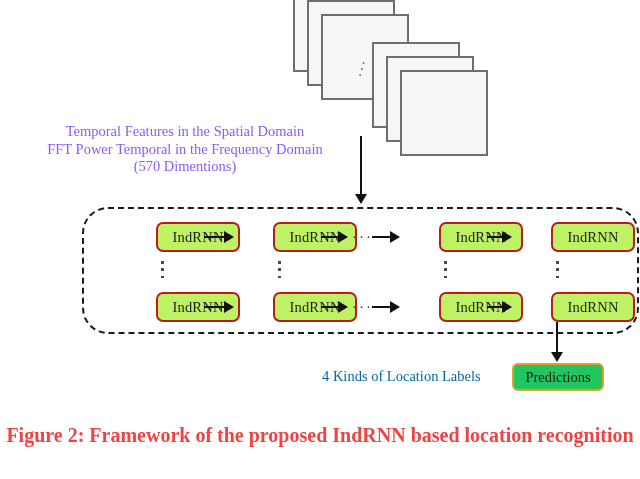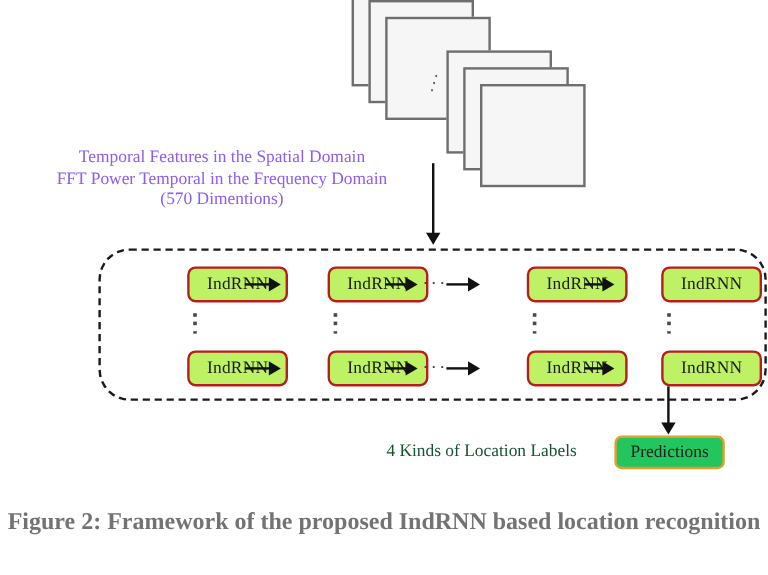--- a/index.html
+++ b/index.html
@@ -114,21 +114,21 @@
     display: block;
     width: 2.5px;
     height: 2.5px;
     background: #4a4a4a;
   }
 
   
   .labels-text {
     position: absolute;
     font-size: 14.5px;
-    color: #14532d;
+    color: #0369a1;
     white-space: nowrap;
   }
   .pred-box {
     position: absolute;
     background: #22c55e;
     border: 2px solid #e0a02e;
     border-radius: 6px;
     box-sizing: border-box;
     display: flex;
     align-items: center;
@@ -139,21 +139,21 @@
 
   
   .caption {
     position: absolute;
     left: 0;
     width: 640px;
     text-align: center;
     font-weight: bold;
     font-size: 20px;
     line-height: 26px;
-    color: #737373;
+    color: #ef4444;
   }
 </style>
 </head>
 <body>
 
 <div id="page">
 
   <div>
     <div class="stack-square" style="left:293px; top:-14px; width:88px; height:86px;"></div>
     <div class="stack-square" style="left:307px; top:0px; width:88px; height:86px;"></div>

